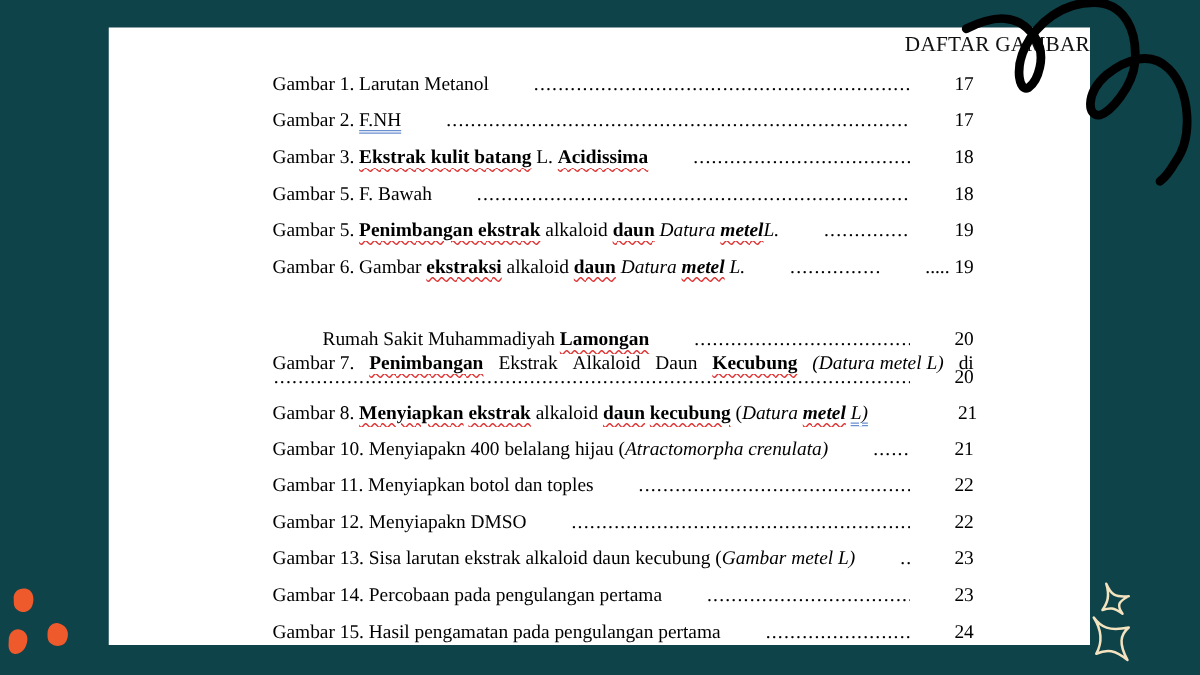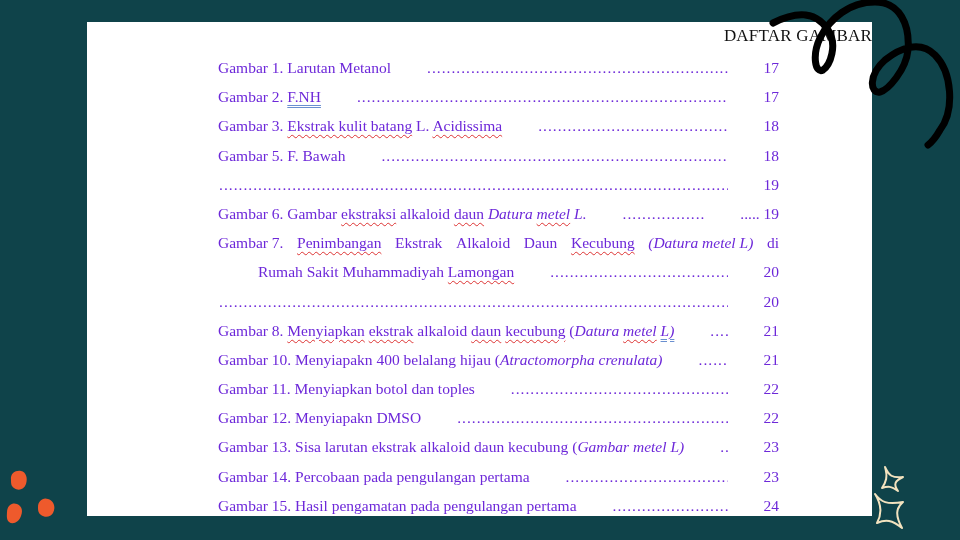--- a/index.html
+++ b/index.html
@@ -27,45 +27,46 @@
     .toc {
       position: absolute;
       left: 131px;
       top: 31px;
       width: 561px;
     }
     .entry {
       height: 29.2px;
       line-height: 29.2px;
       font-size: 15.5px;
-      color: #6d28d9;
+      color: #000000;
       display: flex;
       align-items: baseline;
       white-space: nowrap;
       gap: 35px;
     }
     .entry .label { flex: 0 0 auto; }
     .entry .dots {
       flex: 1 1 auto;
       overflow: hidden;
       margin: 0 1px;
       letter-spacing: 1px;
     }
     .entry .dots::before {
       content: "....................................................................................................................................................................................................";
     }
     .entry .page-num { flex: 0 0 auto; }
     .entry.justified { justify-content: space-between; }
-    .entry.justified .label { display: flex; justify-content: space-between; width: 100%; }
+    .entry.justified .label { display: flex; justify-content: space-between; width: 100%; margin-top: 48px; }
     .entry.indent { padding-left: 40px; justify-content: center; }
     .it { font-style: italic; }
     .sq {
       text-decoration: underline wavy #d33;
       text-decoration-thickness: 1px;
       text-underline-offset: 3px;
+      font-weight: bold;
     }
     .bl {
       text-decoration: underline double #6a8fd0;
       text-decoration-thickness: 1px;
       text-underline-offset: 3px;
     }
     .deco { position: absolute; }
   </style>
 </head>
 <body>
@@ -107,20 +108,28 @@
     <div class="entry">
       <span class="label">
         <span>Gambar 5.</span>
         <span>F. Bawah</span>
       </span>
       <span class="dots"></span>
       <span class="page-num">18</span>
     </div>
 
     <div class="entry">
+      <span class="label">
+        <span>Gambar 5.</span>
+        <span class="sq">Penimbangan ekstrak</span>
+        <span>alkaloid</span>
+        <span class="sq">daun</span>
+        <span class="it">Datura</span>
+        <span class="it sq">metel</span><span class="it">L.</span>
+      </span>
       <span class="dots"></span>
       <span class="page-num">19</span>
     </div>
 
     <div class="entry">
       <span class="label">
         <span>Gambar 6.</span>
         <span>Gambar</span>
         <span class="sq">ekstraksi</span>
         <span>alkaloid</span>

